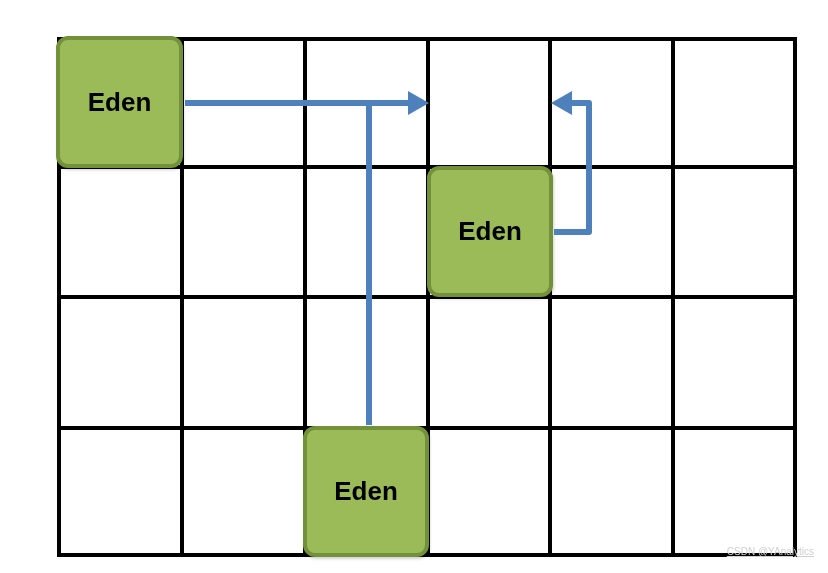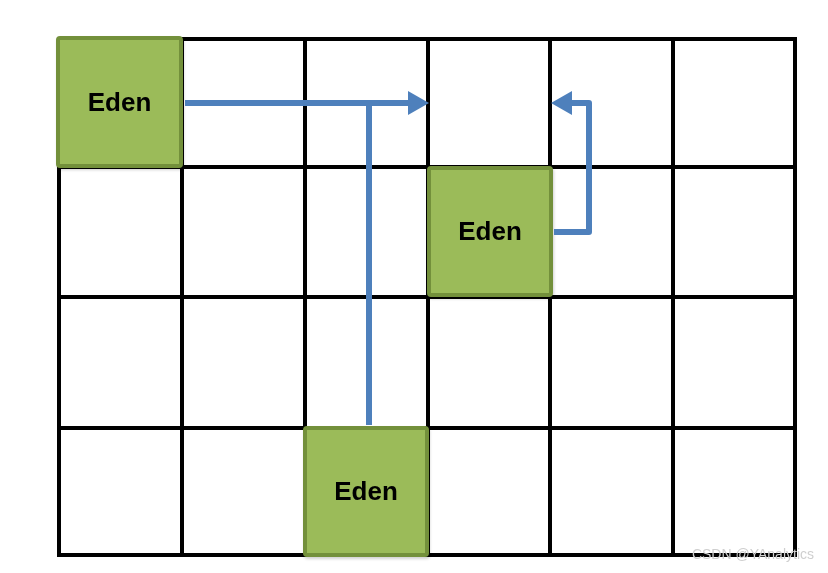--- a/index.html
+++ b/index.html
@@ -19,21 +19,21 @@
     box-sizing: border-box;
   }
   .gridline { position: absolute; background: #000000; }
   .gridline.v { top: 37px; width: 4px; height: 520px; }
   .gridline.h { left: 57px; height: 4px; width: 740px; }
   .eden-cell {
     position: absolute;
     box-sizing: border-box;
     background: #9BBB59;
     border: 4px solid #73903B;
-    border-radius: 4px;
+    border-radius: 12px;
     box-shadow: 1px 2px 3px rgba(0,0,0,0.18);
     display: flex;
     align-items: center;
     justify-content: center;
   }
   .eden-label {
     font-size: 26px;
     font-weight: bold;
     color: #000000;
     letter-spacing: 0px;
@@ -41,24 +41,25 @@
   .arrow-layer {
     position: absolute;
     left: 0; top: 0;
     width: 828px; height: 573px;
     pointer-events: none;
   }
   .watermark {
     position: absolute;
     right: 14px;
     top: 546px;
-    font-size: 14px;
+    font-size: 10px;
     color: #cfcfcf;
     z-index: 10;
     white-space: nowrap;
+    text-decoration: underline;
   }
 </style>
 </head>
 <body>
 
 <div class="canvas">
 
   <div class="grid-outline"></div>
   <div class="gridline v" style="left:180px;"></div>
   <div class="gridline v" style="left:303px;"></div>

